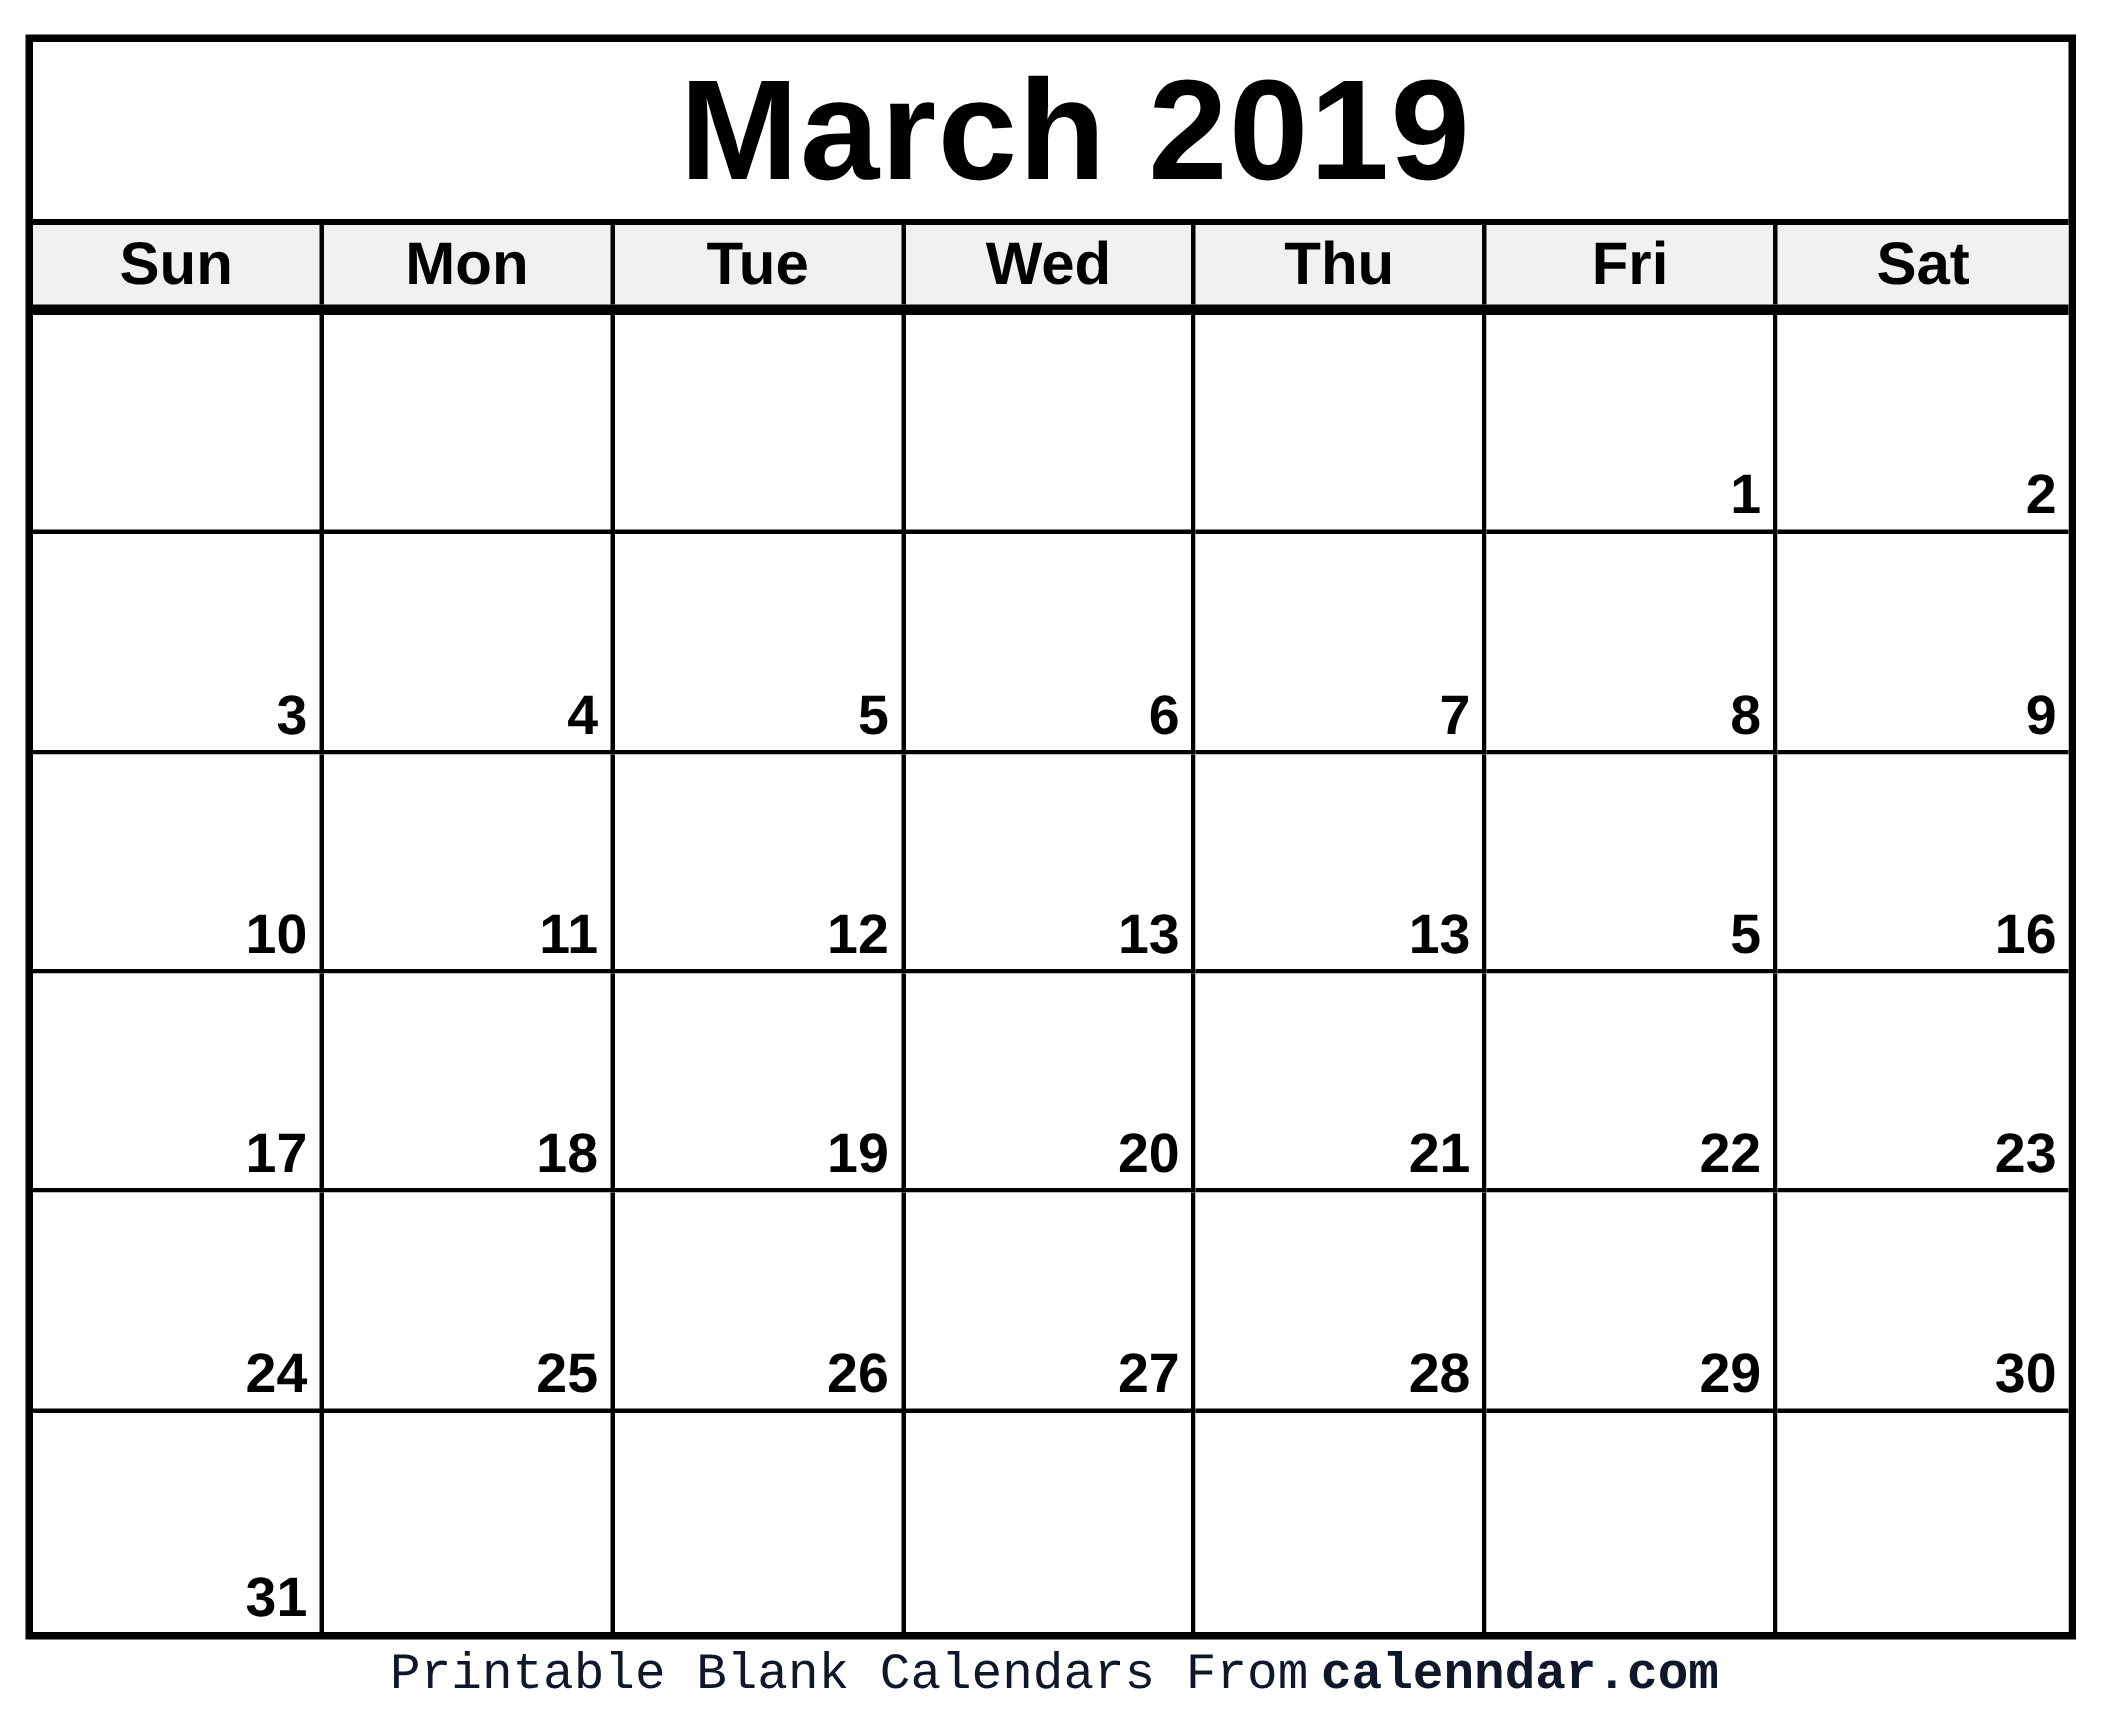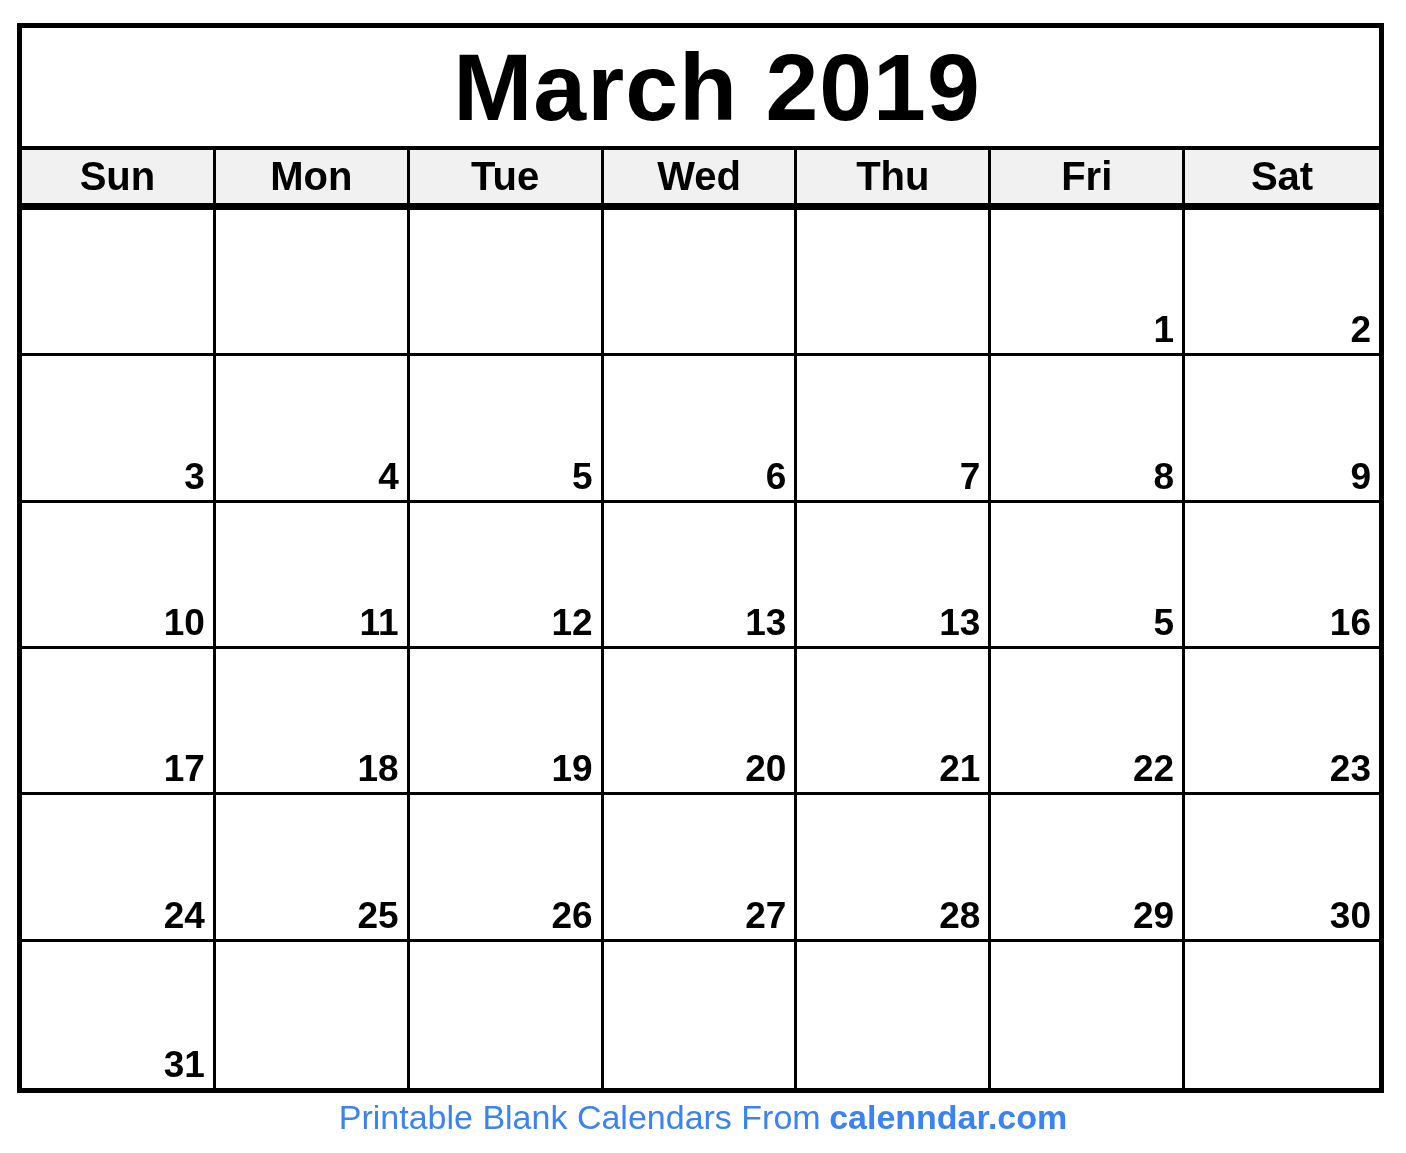--- a/index.html
+++ b/index.html
@@ -85,23 +85,23 @@
     font-size: 37px;
     font-family: "Liberation Sans", sans-serif;
   }
 
   .footer-credit {
     position: absolute;
     left: 0;
     top: 1098px;
     width: 100%;
     text-align: center;
-    font-family: Liberation Sans, sans-serif;
+    font-family: Liberation Mono, monospace;
     font-size: 34px;
-    color: #3b82f6;
+    color: #0f172a;
     white-space: nowrap;
   }
   .footer-brand {
     font-weight: bold;
     margin-left: 0.25em;
   }
 </style>
 </head>
 <body>
 

